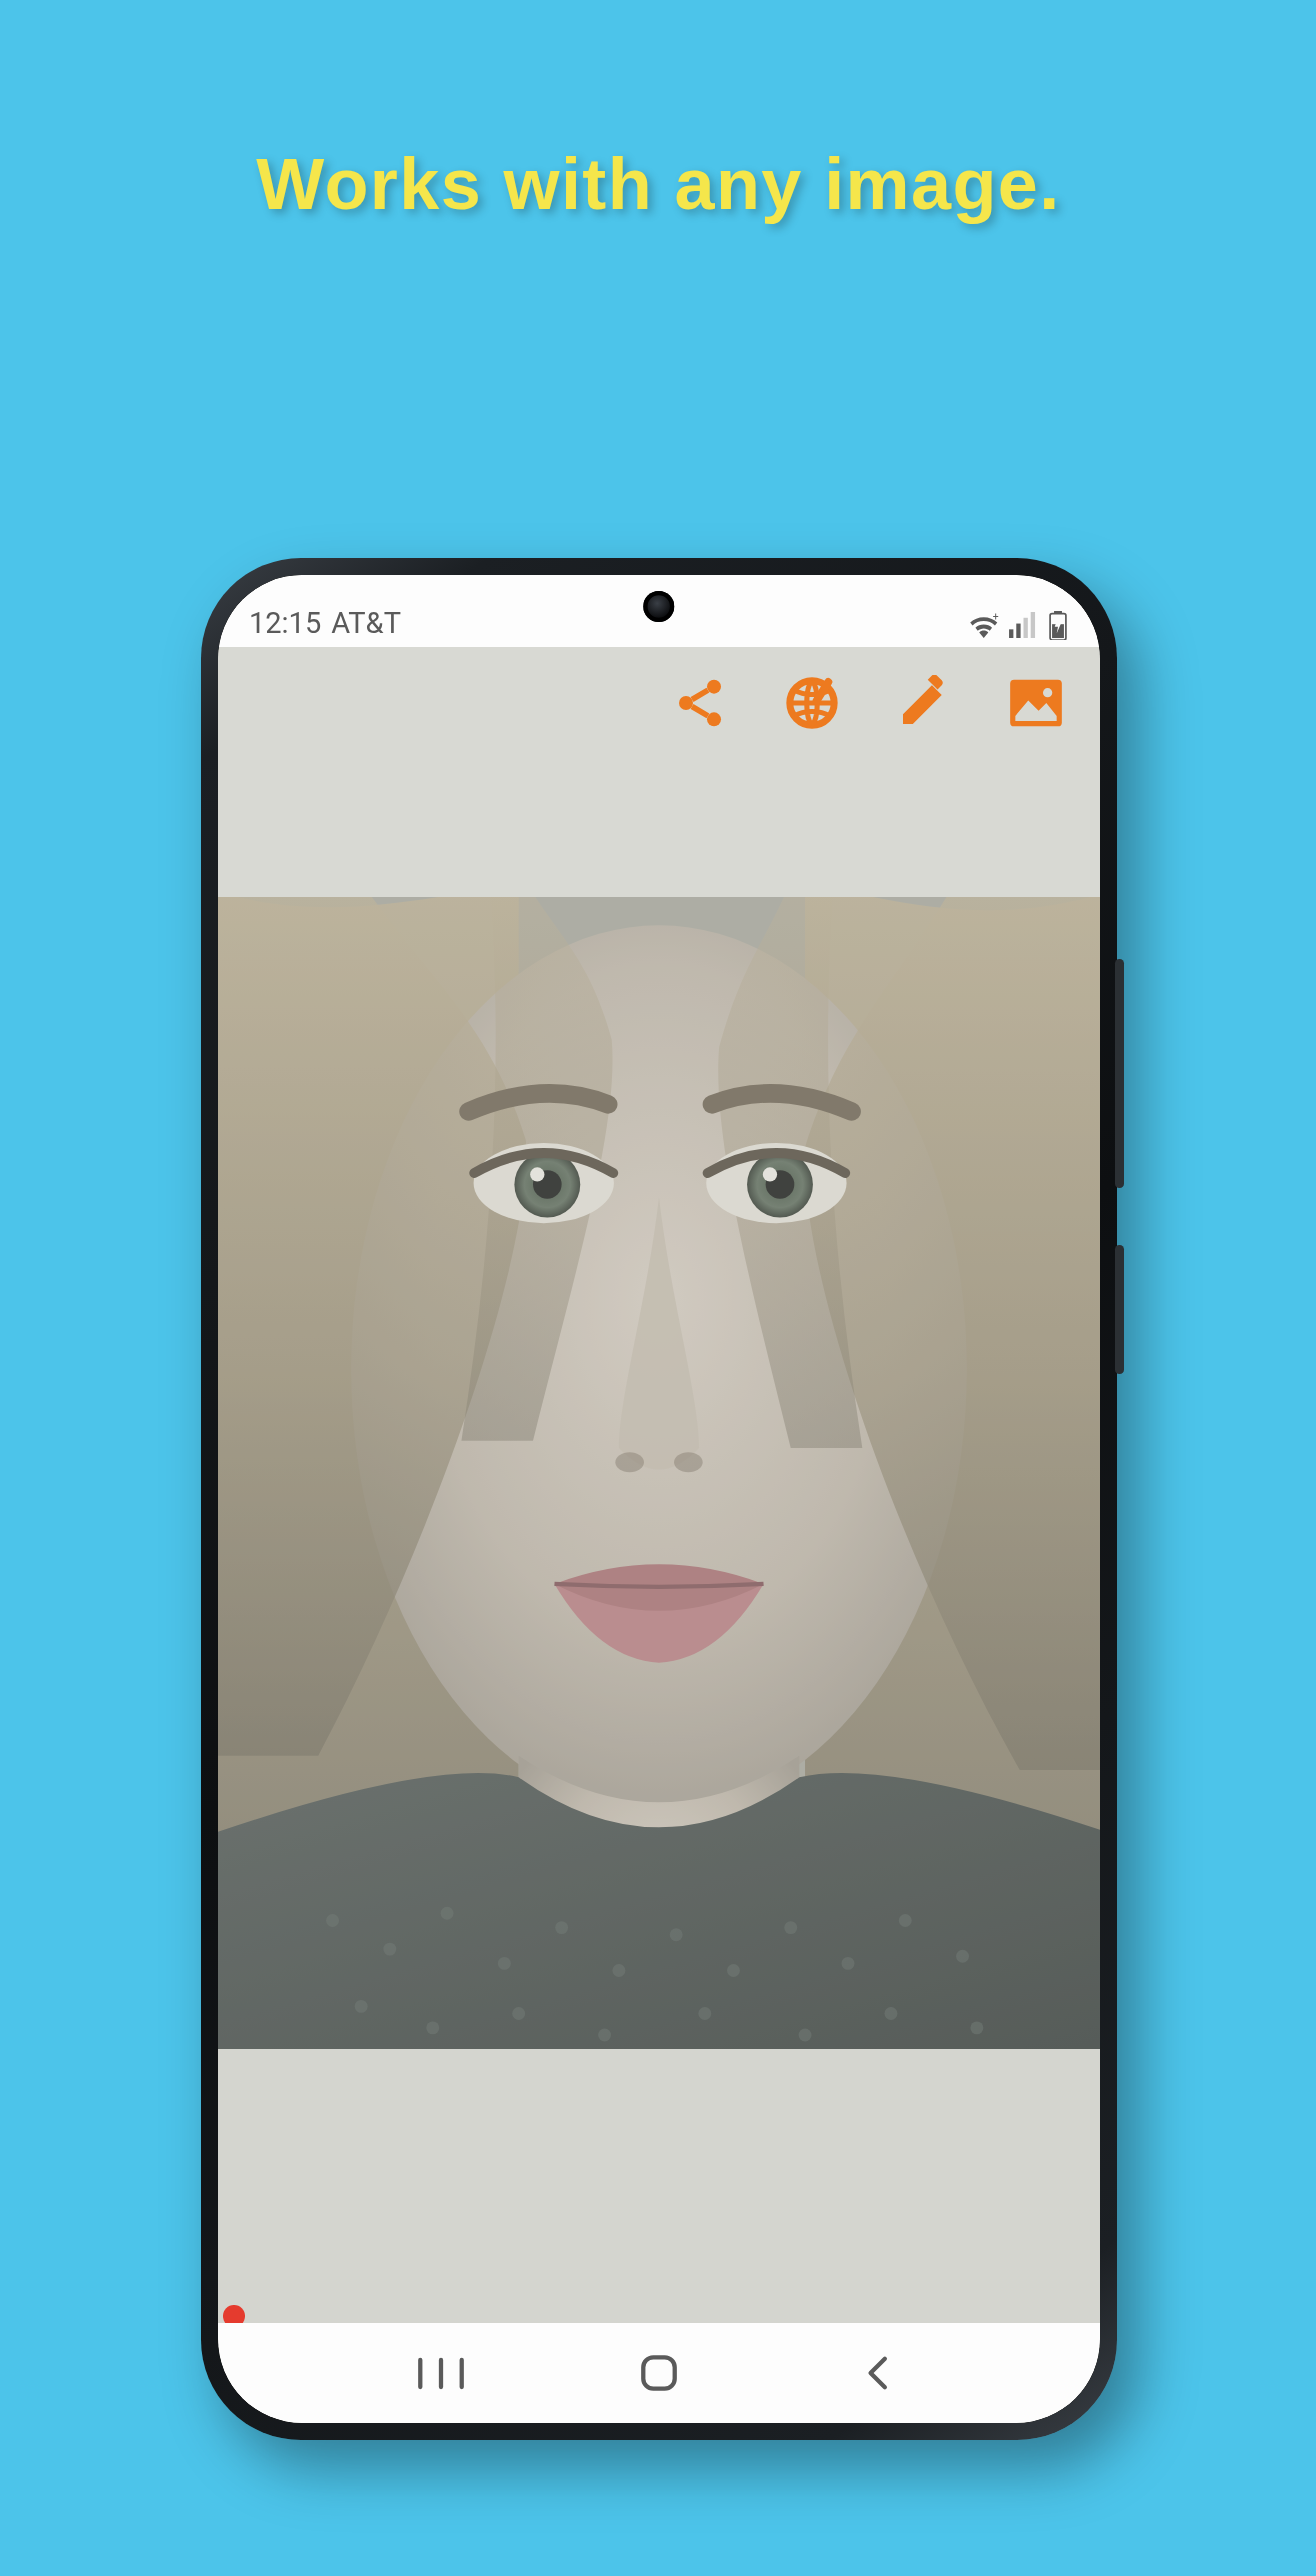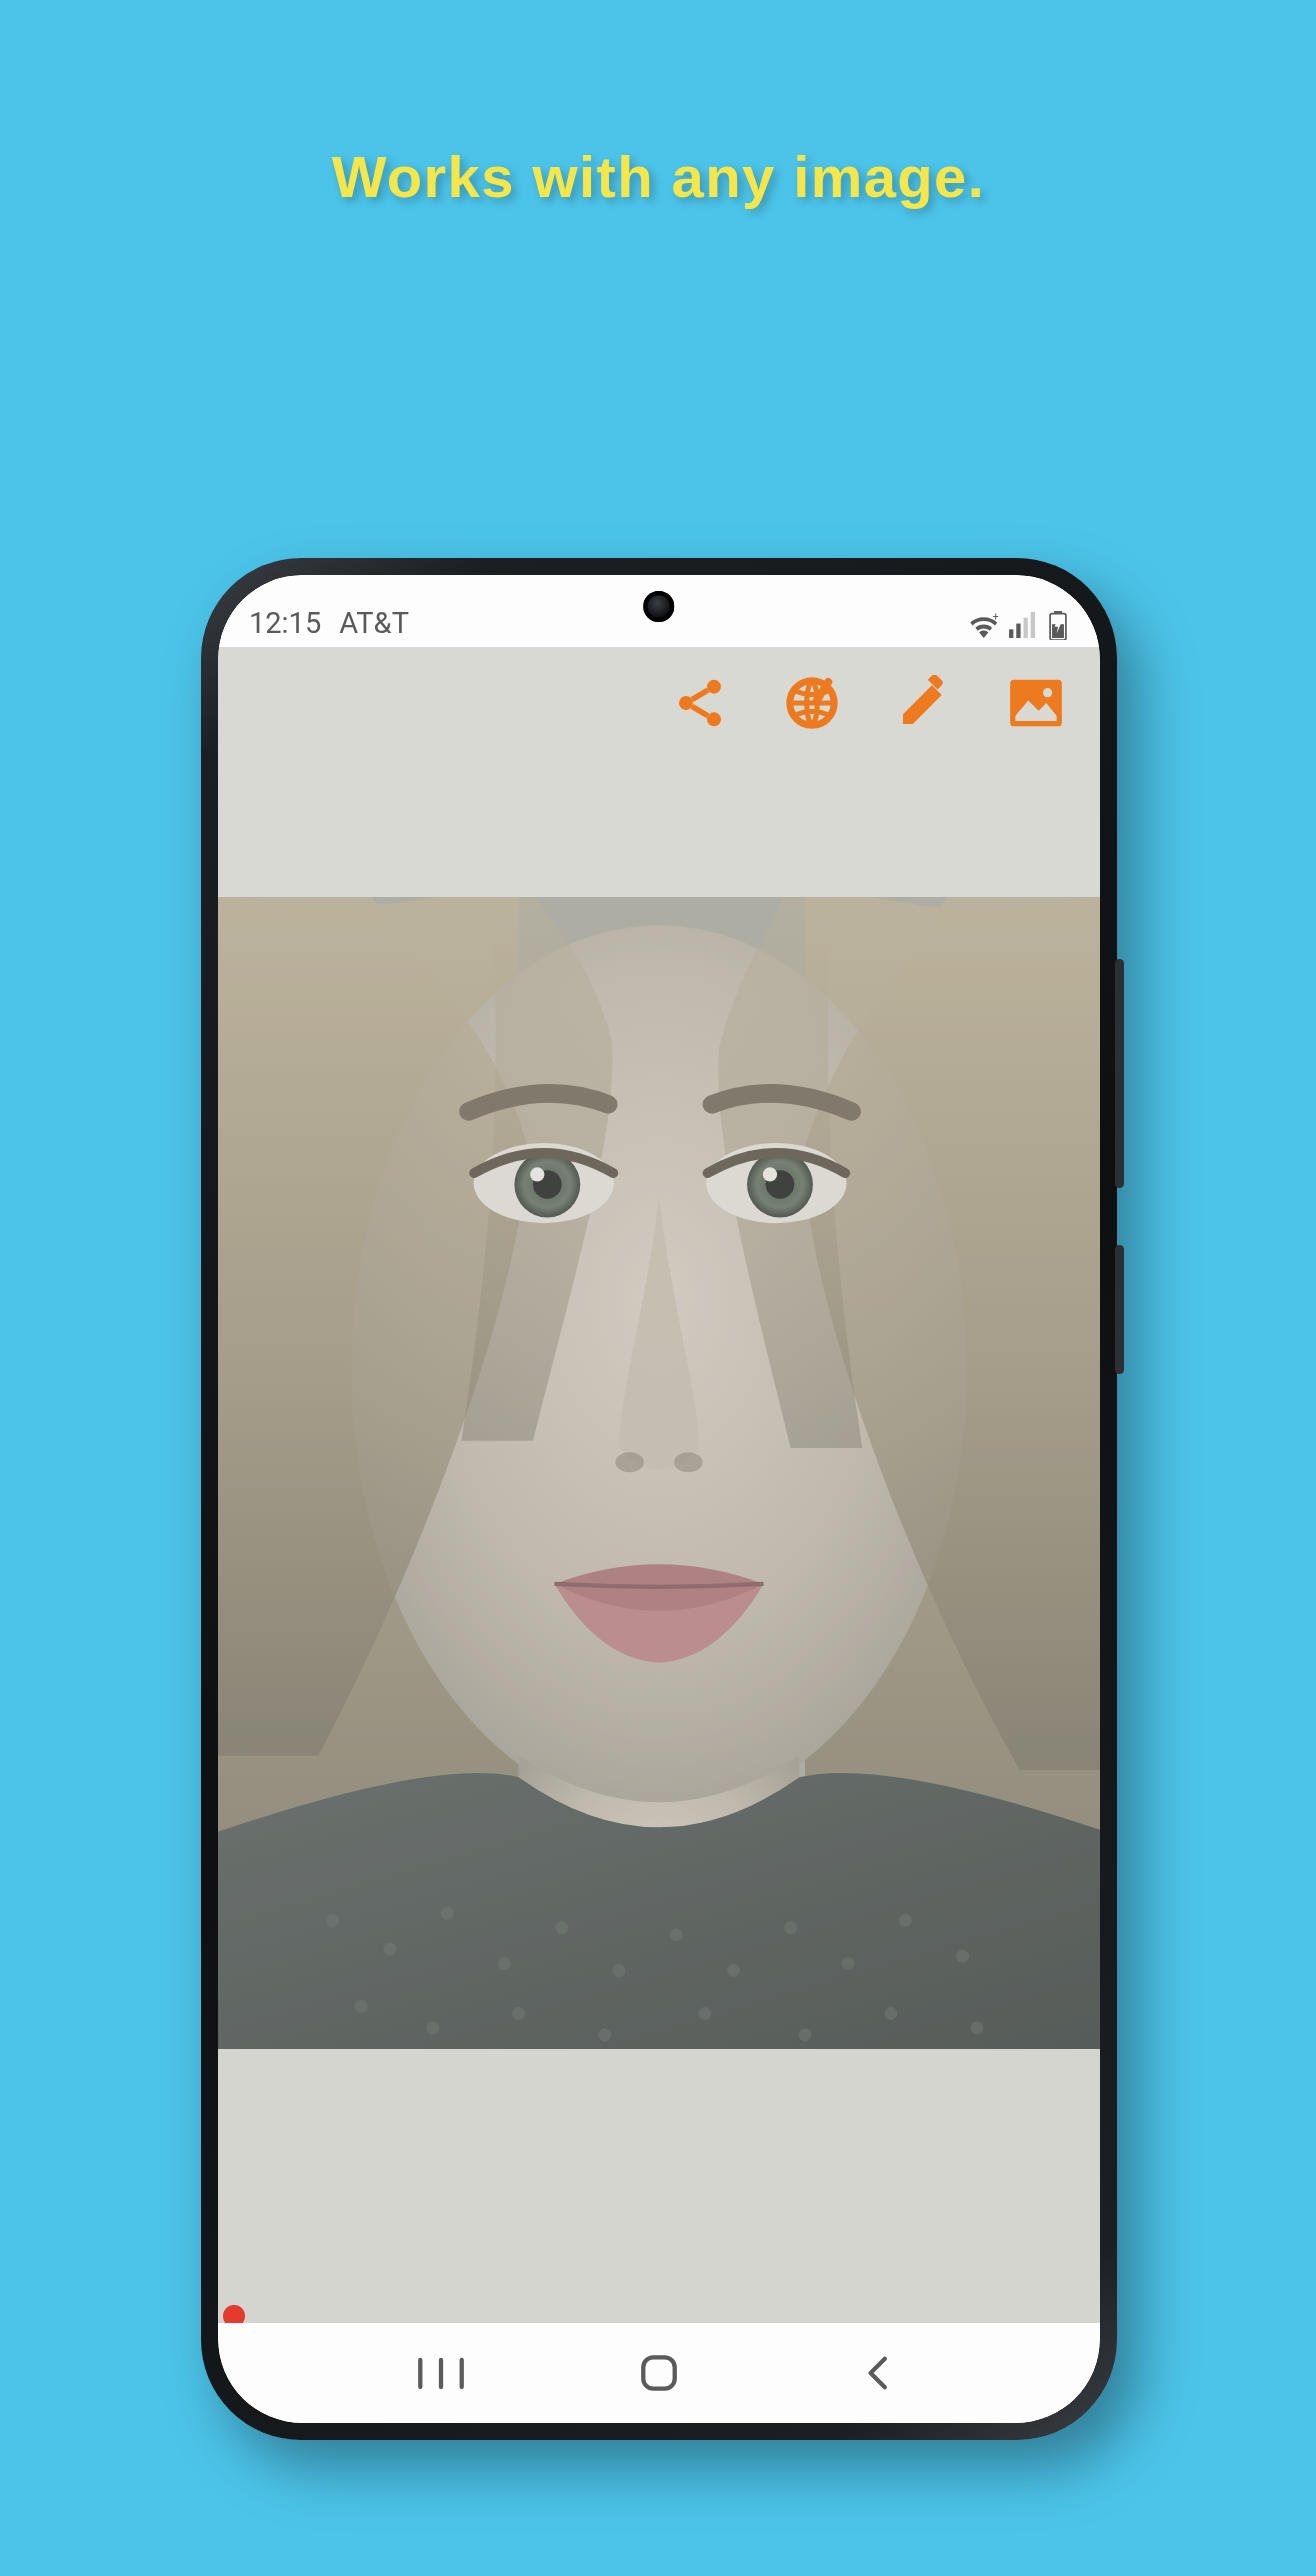--- a/index.html
+++ b/index.html
@@ -11,21 +11,21 @@
     overflow: hidden;
   }
 
   .headline {
     position: absolute;
     top: 143px;
     left: 0;
     width: 100%;
     text-align: center;
     font-family: "Comic Sans MS", "Comic Sans", cursive, sans-serif;
-    font-size: 58px;
+    font-size: 72px;
     font-weight: 700;
     color: #f5e64b;
     text-shadow: 4.3px 4.3px 10px rgba(0,0,0,0.25);
     letter-spacing: 1.4px;
   }
 
   
   .phone {
     position: absolute;
     top: 558px;
@@ -76,21 +76,21 @@
     height: 72px;
     background: #fdfdfd;
     display: flex;
     align-items: flex-end;
     padding: 0 31.5px 7.2px 31.5px;
     font-size: 29px;
     color: #5a5a5a;
     position: relative;
     z-index: 5;
   }
-  .statusbar .left { flex: 1; display: flex; align-items: center; gap: 18px; }
+  .statusbar .left { flex: 1; display: flex; align-items: center; gap: 10px; }
   .statusbar .right { display: flex; align-items: center; gap: 10px; }
   .statusbar svg { display:block; }
 
   
   .app-toolbar {
     height: 250px;
     background: #d8d9d3;
     display: flex;
     justify-content: flex-end;
     align-items: flex-start;

